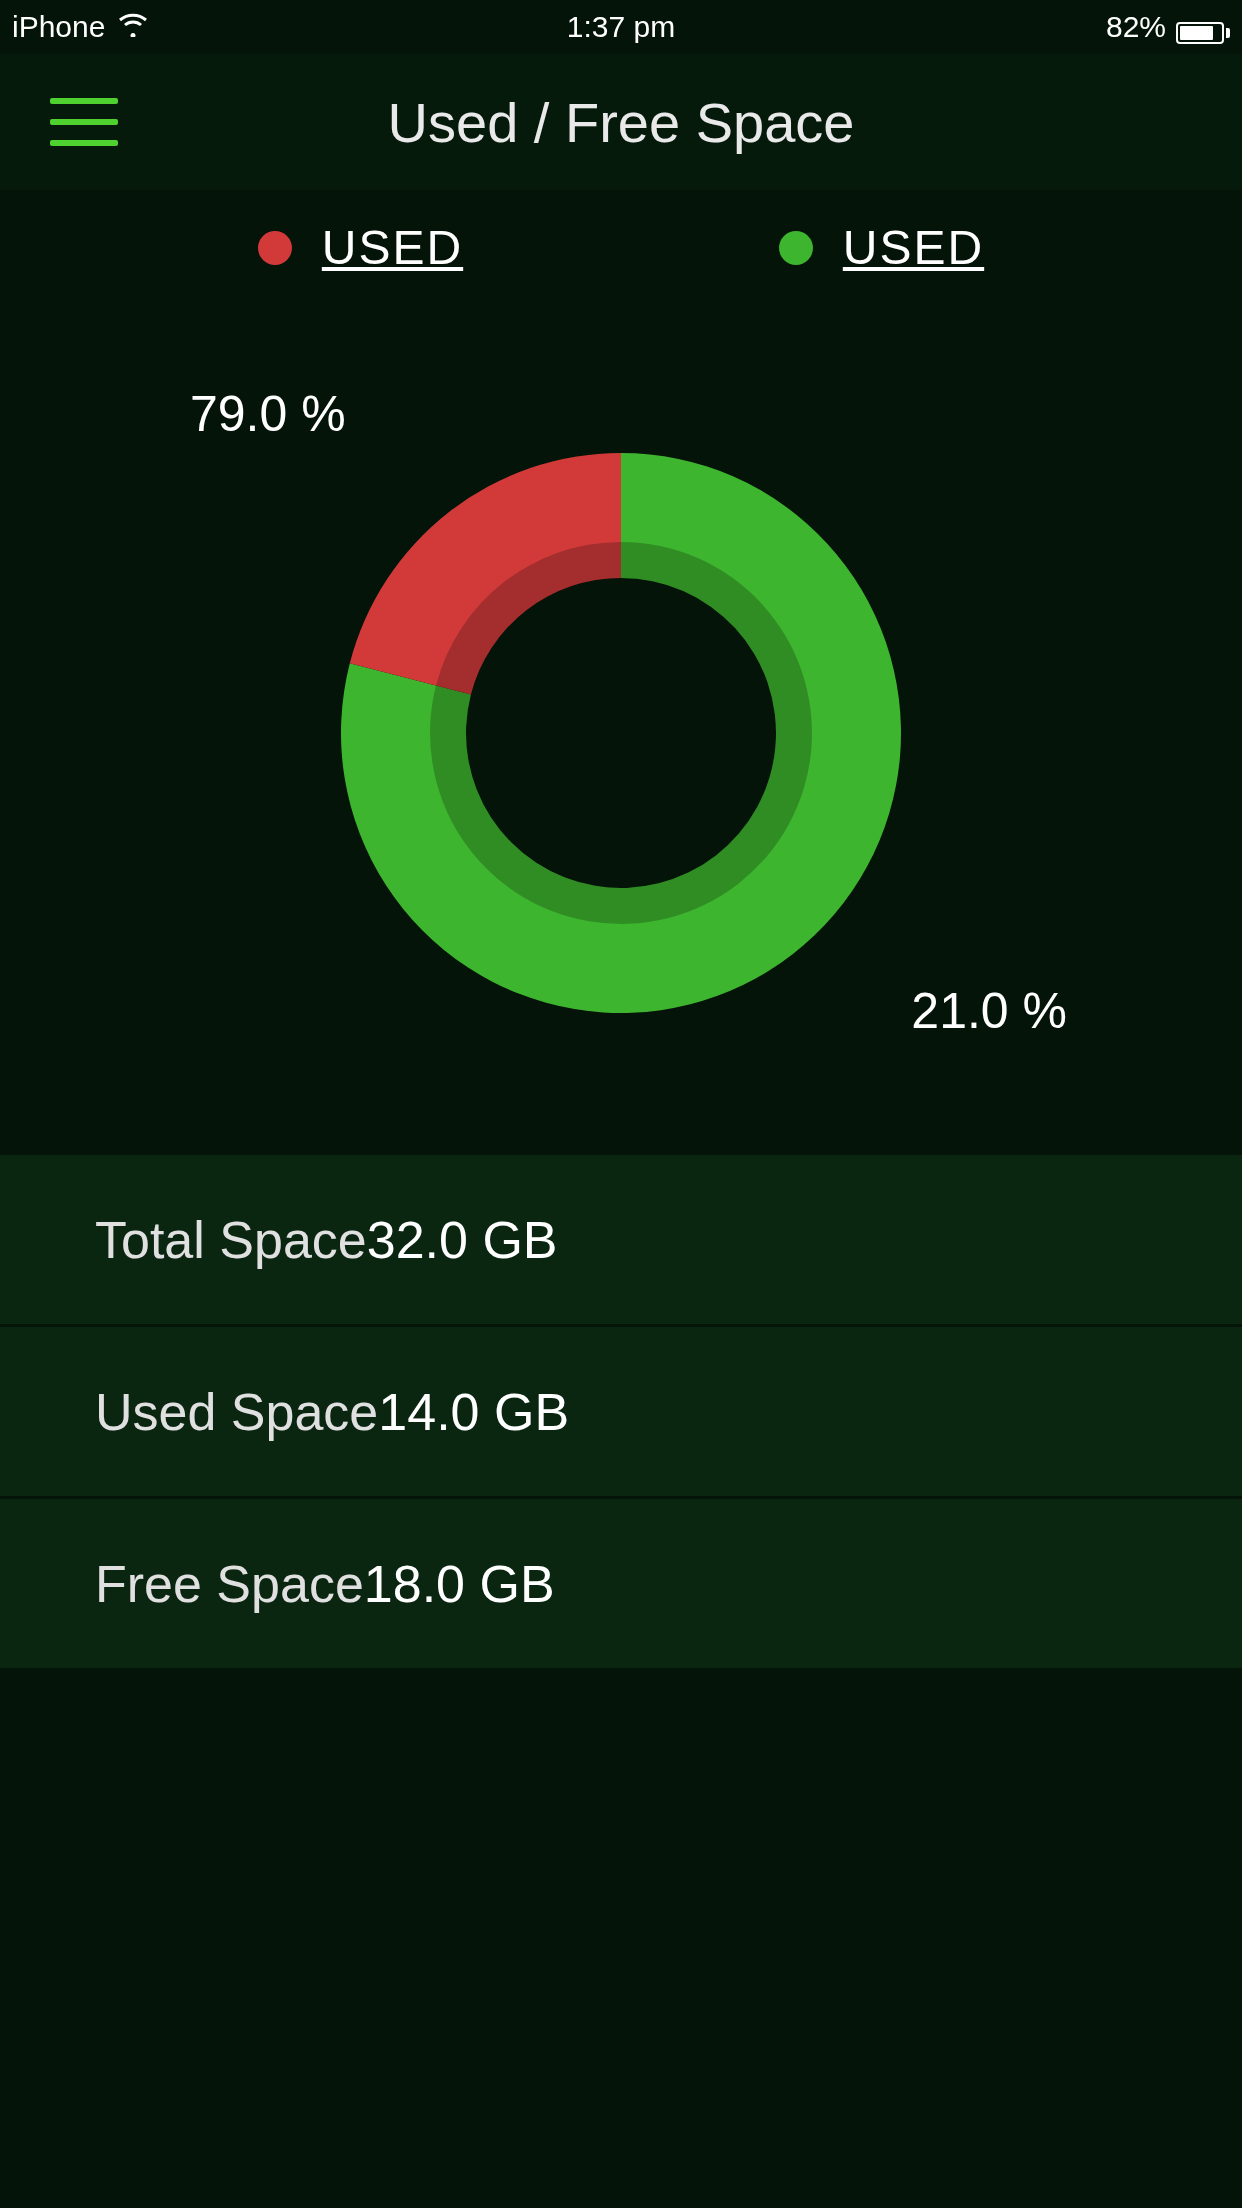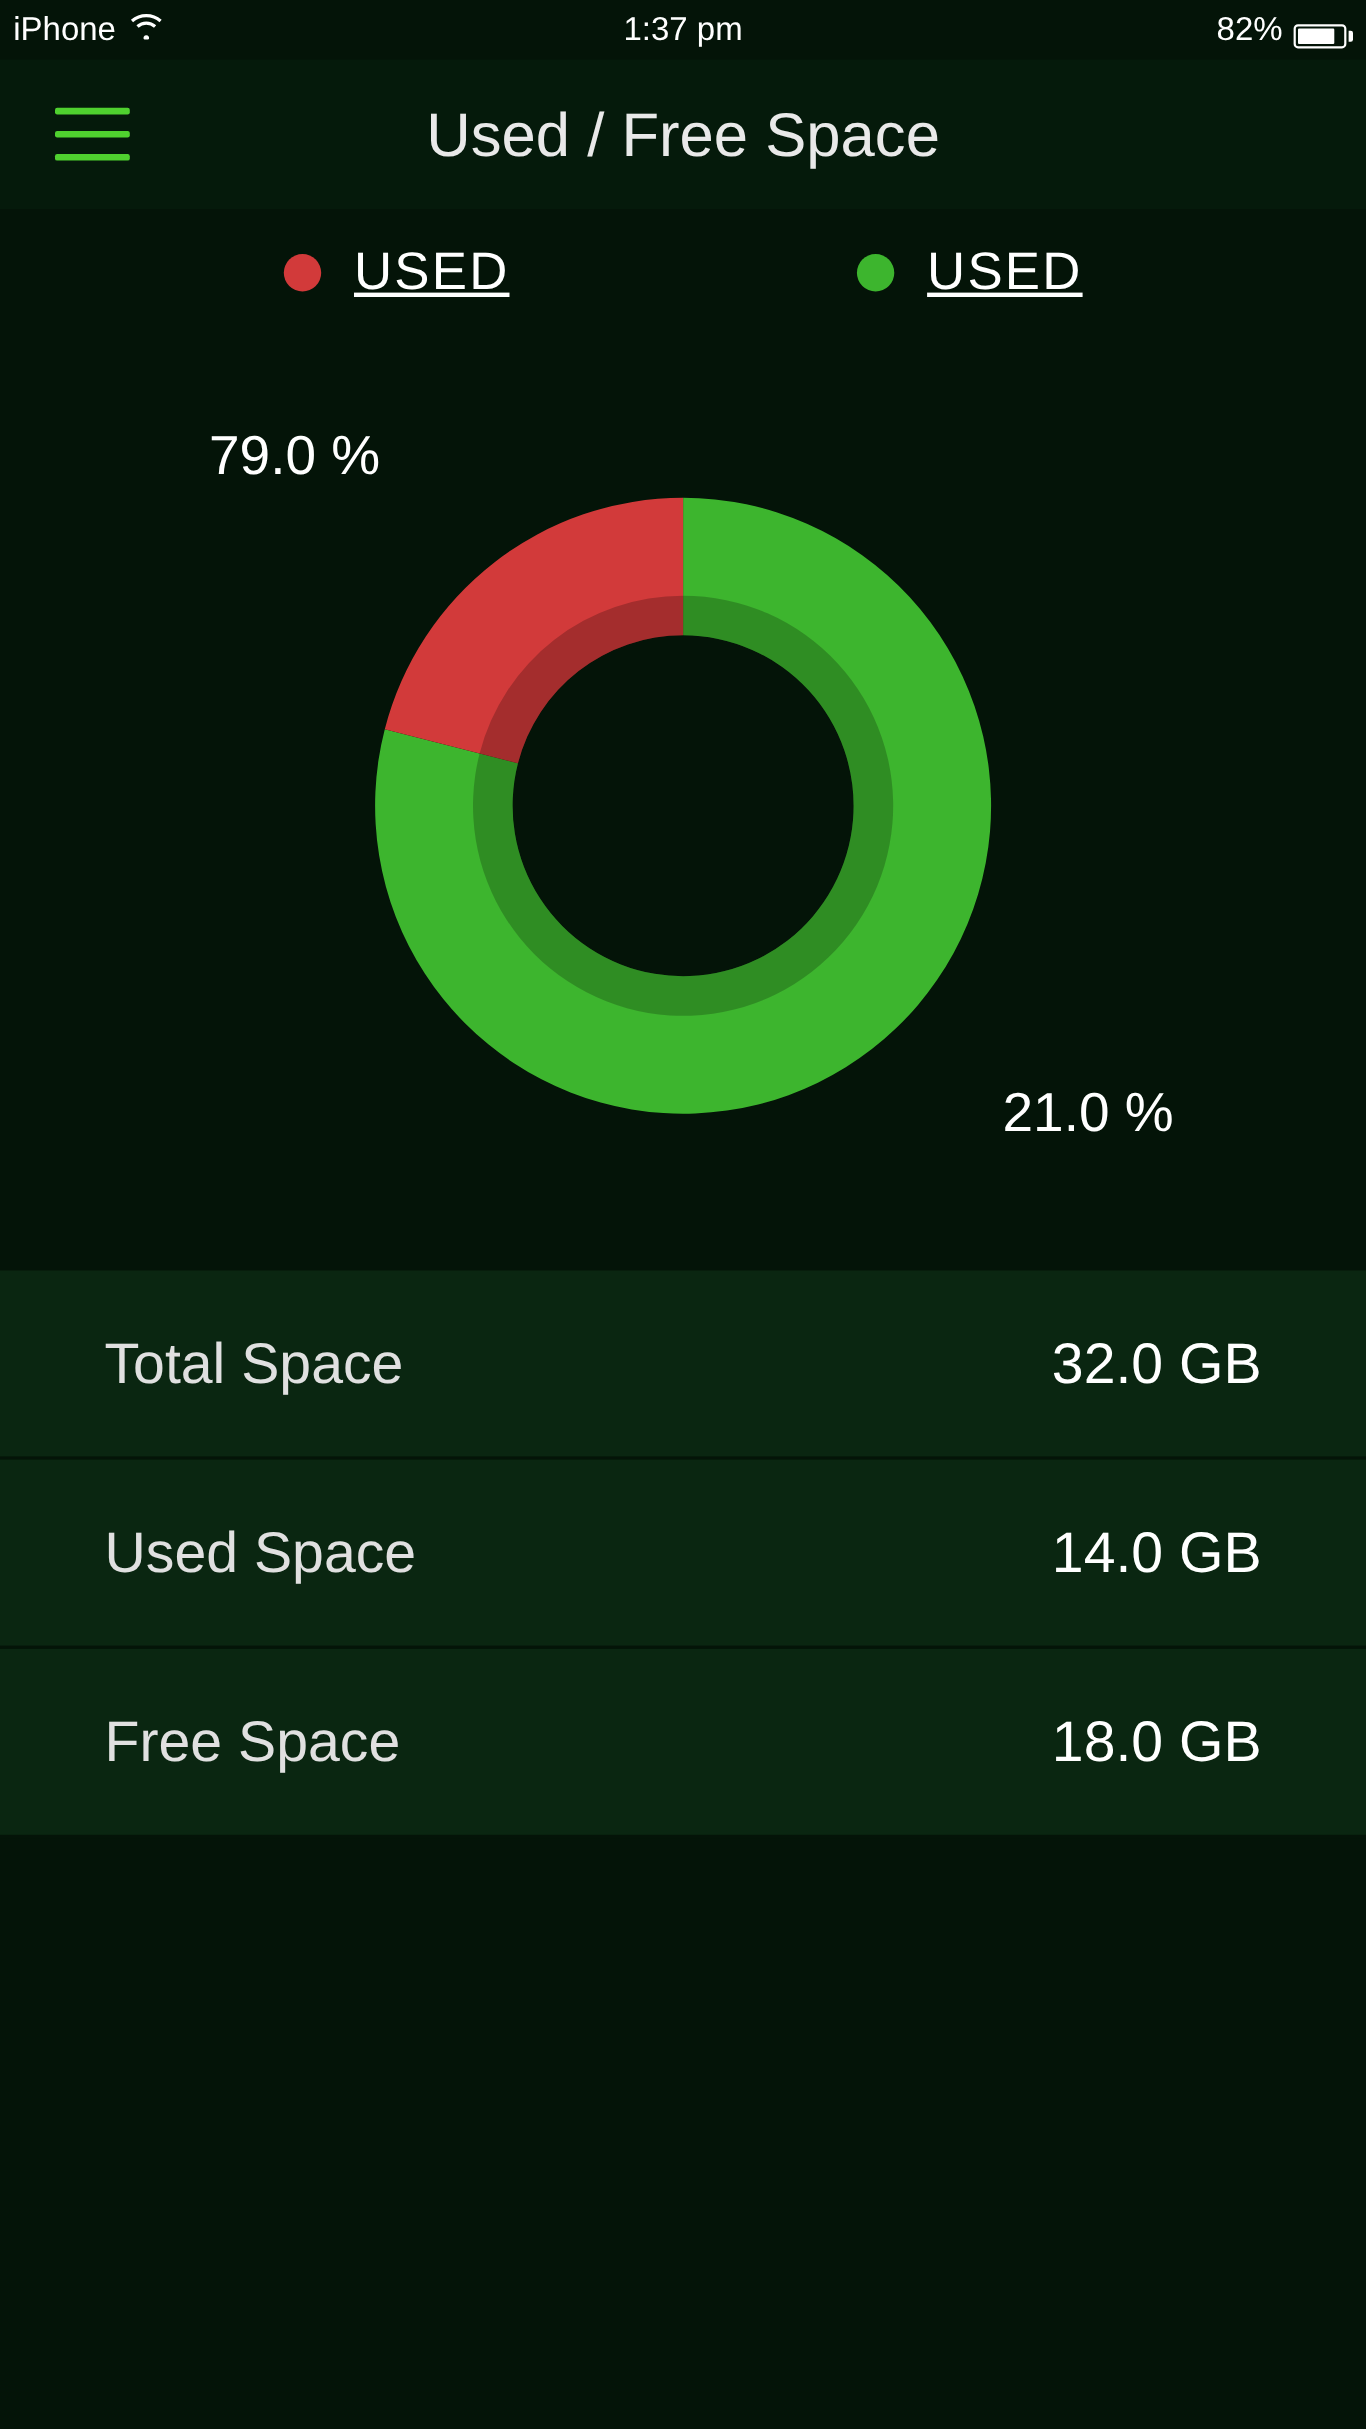--- a/index.html
+++ b/index.html
@@ -103,21 +103,20 @@
     position:absolute;
     right:175px; bottom:115px;
     font-size:50px;
   }
 
   
   .stats { margin-top:0; }
   .stat-row {
     background:#0a2611;
     display:flex;
-    justify-content:space-between;
     align-items:center;
     padding:0 95px;
     height:172px;
     border-bottom:3px solid #041408;
     font-size:52px;
   }
   .stat-row .label { color:#e0e0e0; font-weight:300;}
   .stat-row .value { color:#ffffff; font-weight:400;}
 </style>
 </head>

